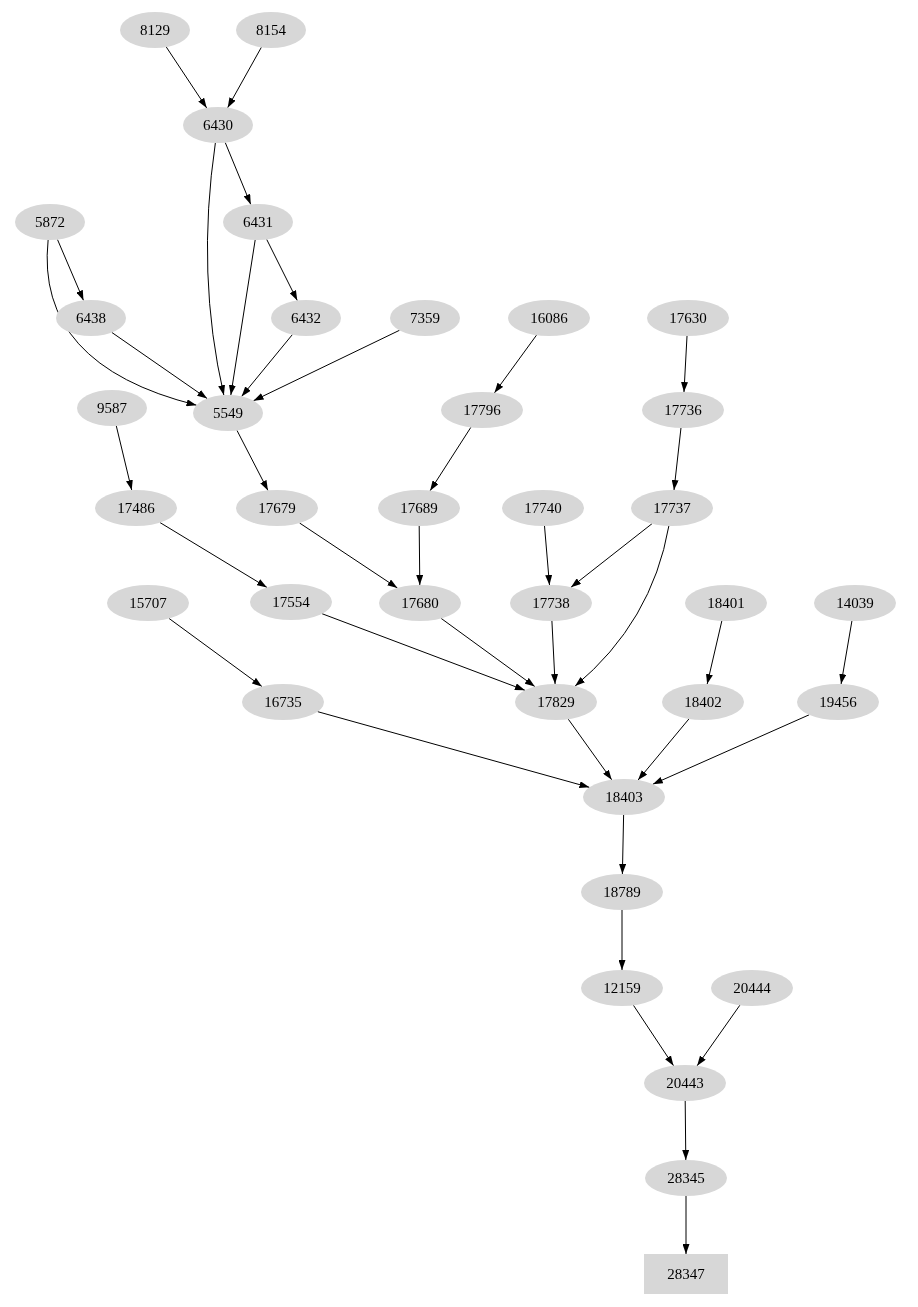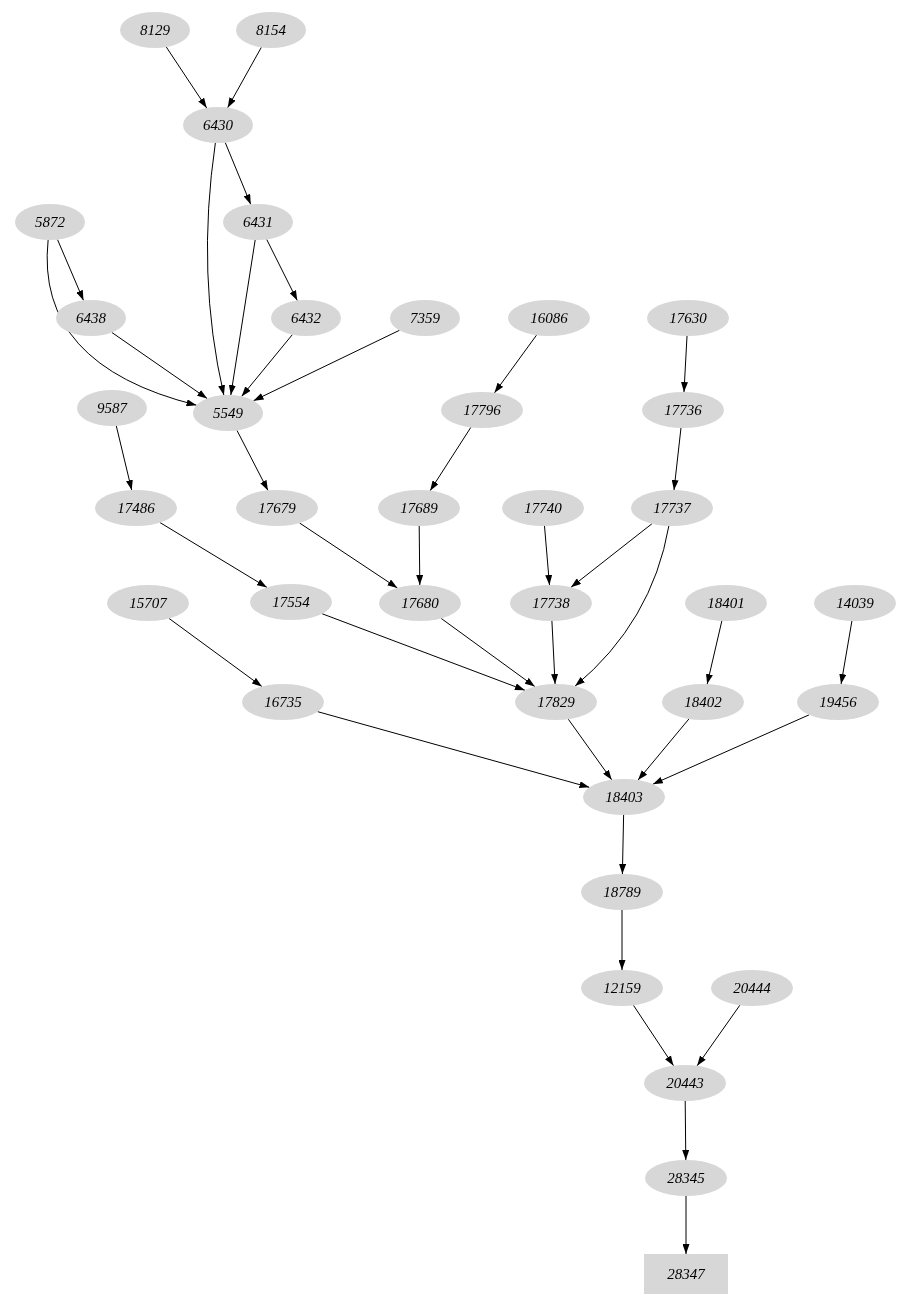--- a/index.html
+++ b/index.html
@@ -8,21 +8,20 @@
     background: #ffffff;
     width: 918px;
     height: 1307px;
     overflow: hidden;
     font-family: "Liberation Serif", "DejaVu Serif", serif;
   }
   .graph-wrap {
     width: 778px;
     height: 1307px;
     position: relative;
-    font-style: italic;
   }
   .edge {
     fill: none;
     stroke-width: 1;
   }
   .node-shape {
     stroke: none;
   }
   .node-label {
     font-family: "Liberation Serif", "DejaVu Serif", serif;

